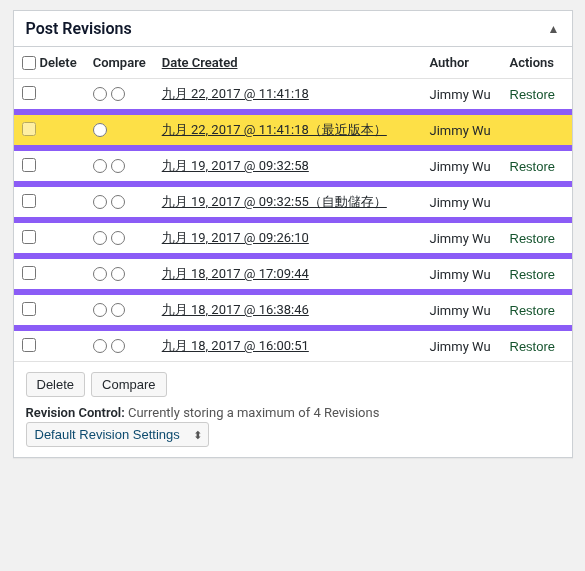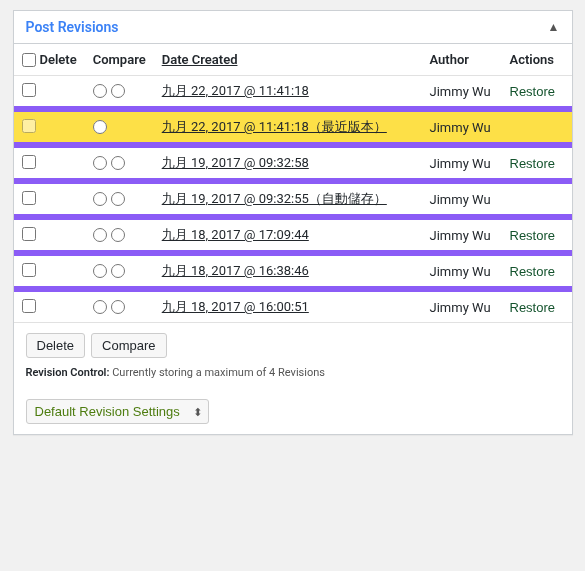--- a/index.html
+++ b/index.html
@@ -20,23 +20,23 @@
     }
     .panel-header {
       background: #fff;
       border-bottom: 1px solid #ccd0d4;
       padding: 8px 12px;
       display: flex;
       align-items: center;
       justify-content: space-between;
     }
     .panel-title {
-      font-size: 14px;
+      font-size: 16px;
       font-weight: 600;
-      color: #3b82f6;
+      color: #0f172a;
     }
     .toggle-icon {
       color: #555;
       font-size: 12px;
     }
     table {
       width: 100%;
       border-collapse: collapse;
     }
     thead tr {
@@ -106,41 +106,41 @@
     .btn {
       padding: 4px 10px;
       font-size: 13px;
       cursor: pointer;
       border-radius: 3px;
       background: #f7f7f7;
       border: 1px solid #ccc;
       color: #23282d;
     }
     .revision-control-text {
-      font-size: 11px;
+      font-size: 13px;
       color: #555;
-      margin-bottom: 20px;
+      margin-bottom: 2px;
     }
     .revision-control-text strong {
       font-weight: 600;
       color: #23282d;
     }
     .select-wrapper {
       position: relative;
       display: inline-block;
     }
     .select-wrapper select {
       appearance: none;
       -webkit-appearance: none;
       padding: 4px 24px 4px 8px;
       font-size: 13px;
       border: 1px solid #ccc;
       border-radius: 3px;
       background: #f7f7f7;
-      color: #4d7c0f;
+      color: #0c4a6e;
       cursor: pointer;
       min-width: 180px;
     }
     .select-wrapper::after {
       content: "⬍";
       position: absolute;
       right: 6px;
       top: 50%;
       transform: translateY(-50%);
       pointer-events: none;
@@ -226,20 +226,32 @@
           <td class="col-actions"></td>
         </tr>
         <tr>
           <td class="col-delete"><input type="checkbox" style=""></td>
           <td class="col-compare">
             <div class="radio-pair">
               <input type="radio" name="compare-from" style="">
               <input type="radio" name="compare-to" style="">
             </div>
           </td>
+          <td class="col-date">九月 19, 2017 @ 09:26:10</td>
+          <td class="col-author">Jimmy Wu</td>
+          <td class="col-actions"><button class="restore-btn">Restore</button></td>
+        </tr>
+        <tr>
+          <td class="col-delete"><input type="checkbox" style=""></td>
+          <td class="col-compare">
+            <div class="radio-pair">
+              <input type="radio" name="compare-from" style="">
+              <input type="radio" name="compare-to" style="">
+            </div>
+          </td>
           <td class="col-date">九月 18, 2017 @ 17:09:44</td>
           <td class="col-author">Jimmy Wu</td>
           <td class="col-actions"><button class="restore-btn">Restore</button></td>
         </tr>
         <tr>
           <td class="col-delete"><input type="checkbox" style=""></td>
           <td class="col-compare">
             <div class="radio-pair">
               <input type="radio" name="compare-from" style="">
               <input type="radio" name="compare-to" style="">

